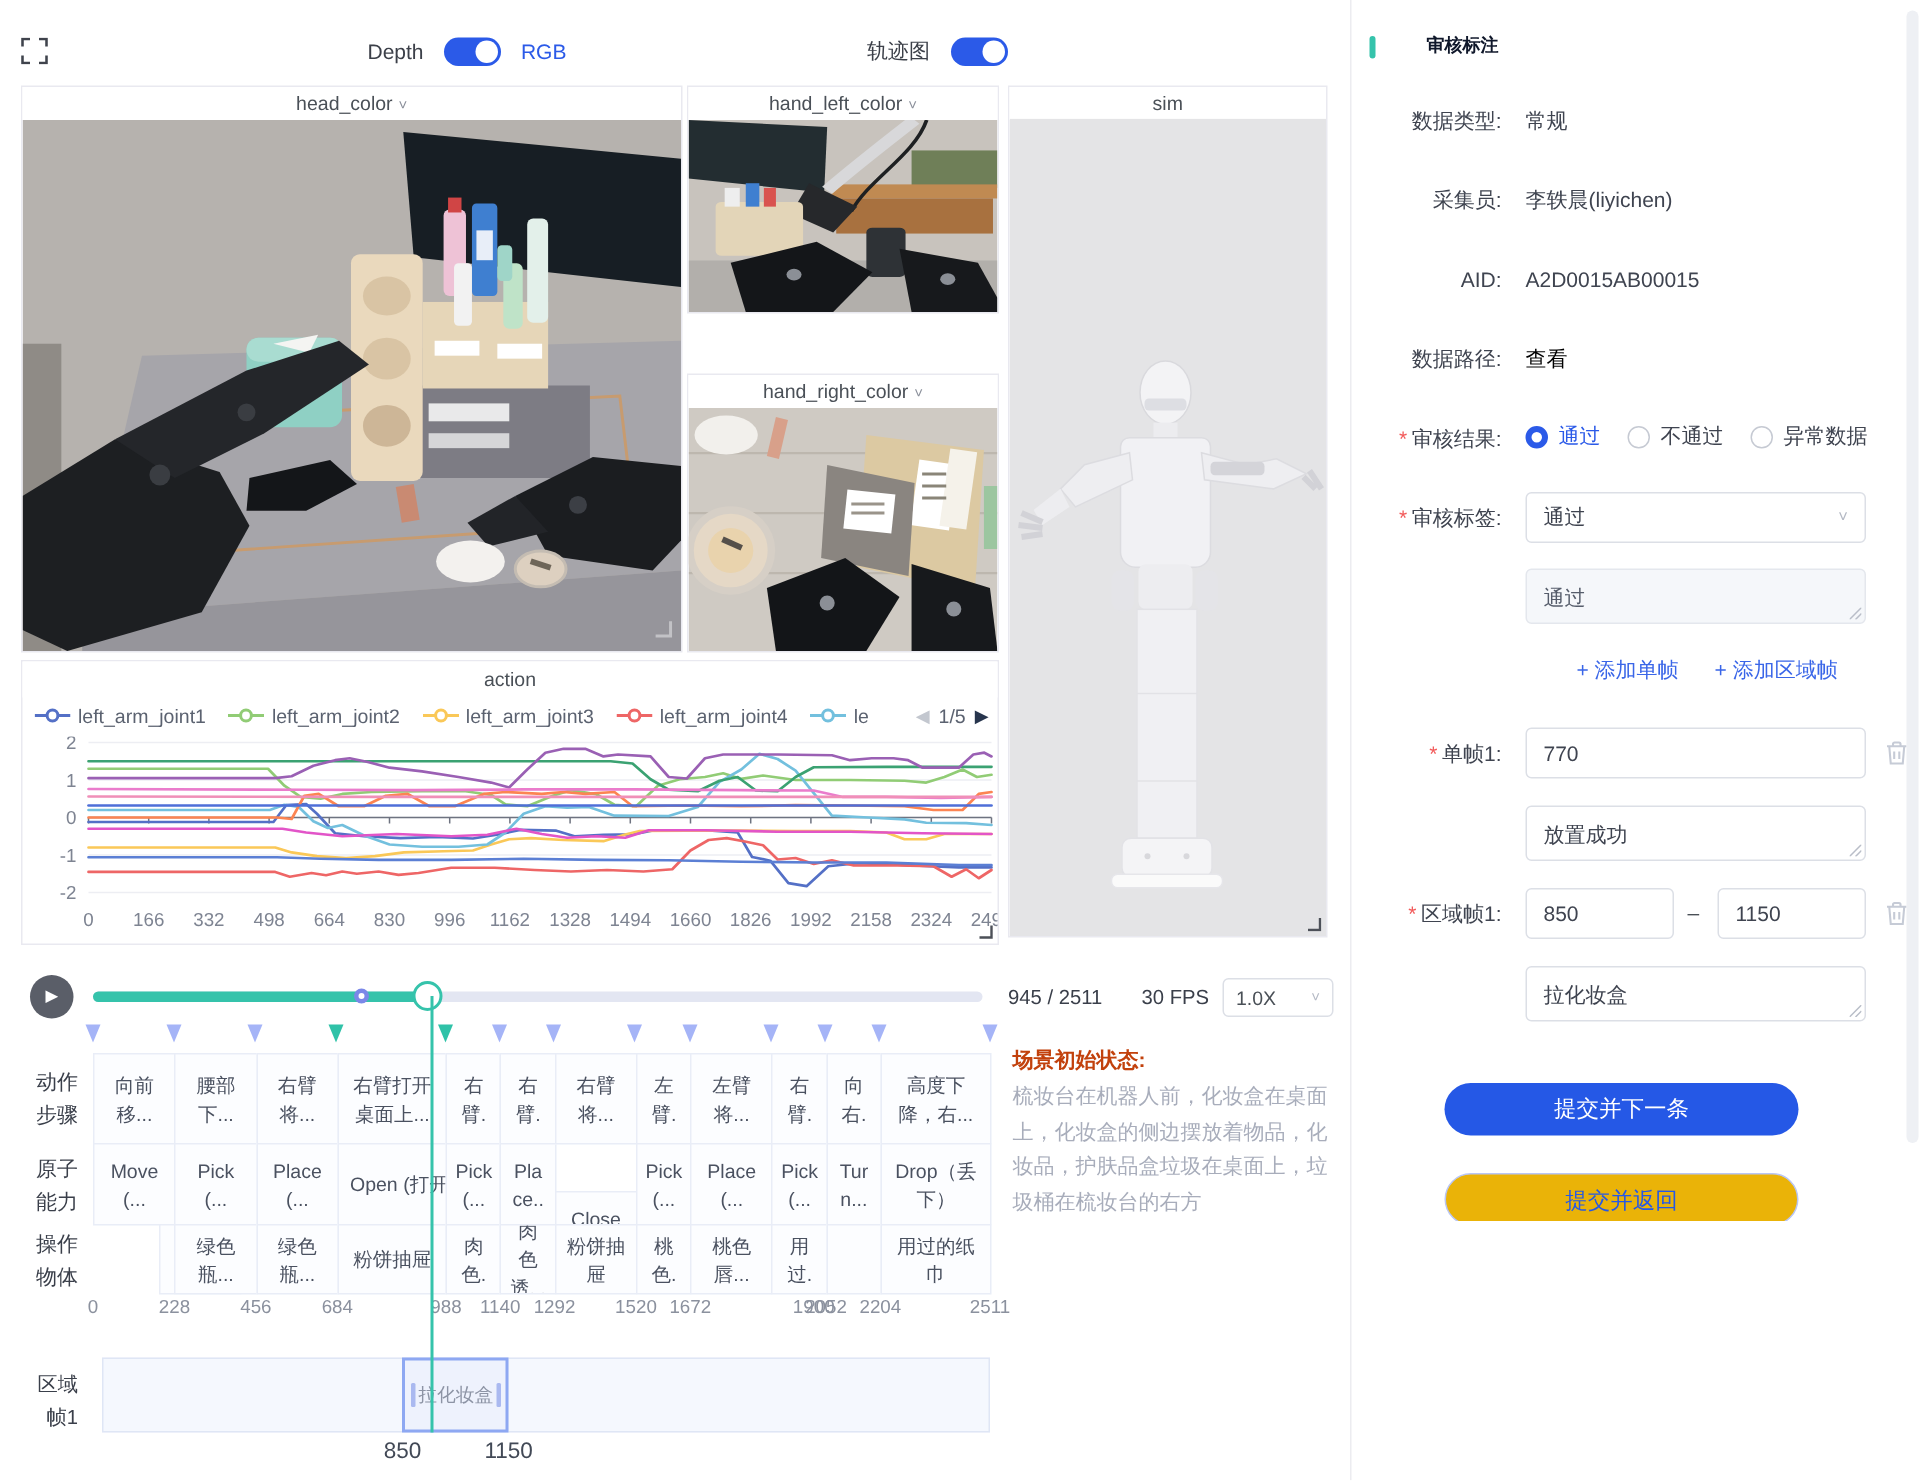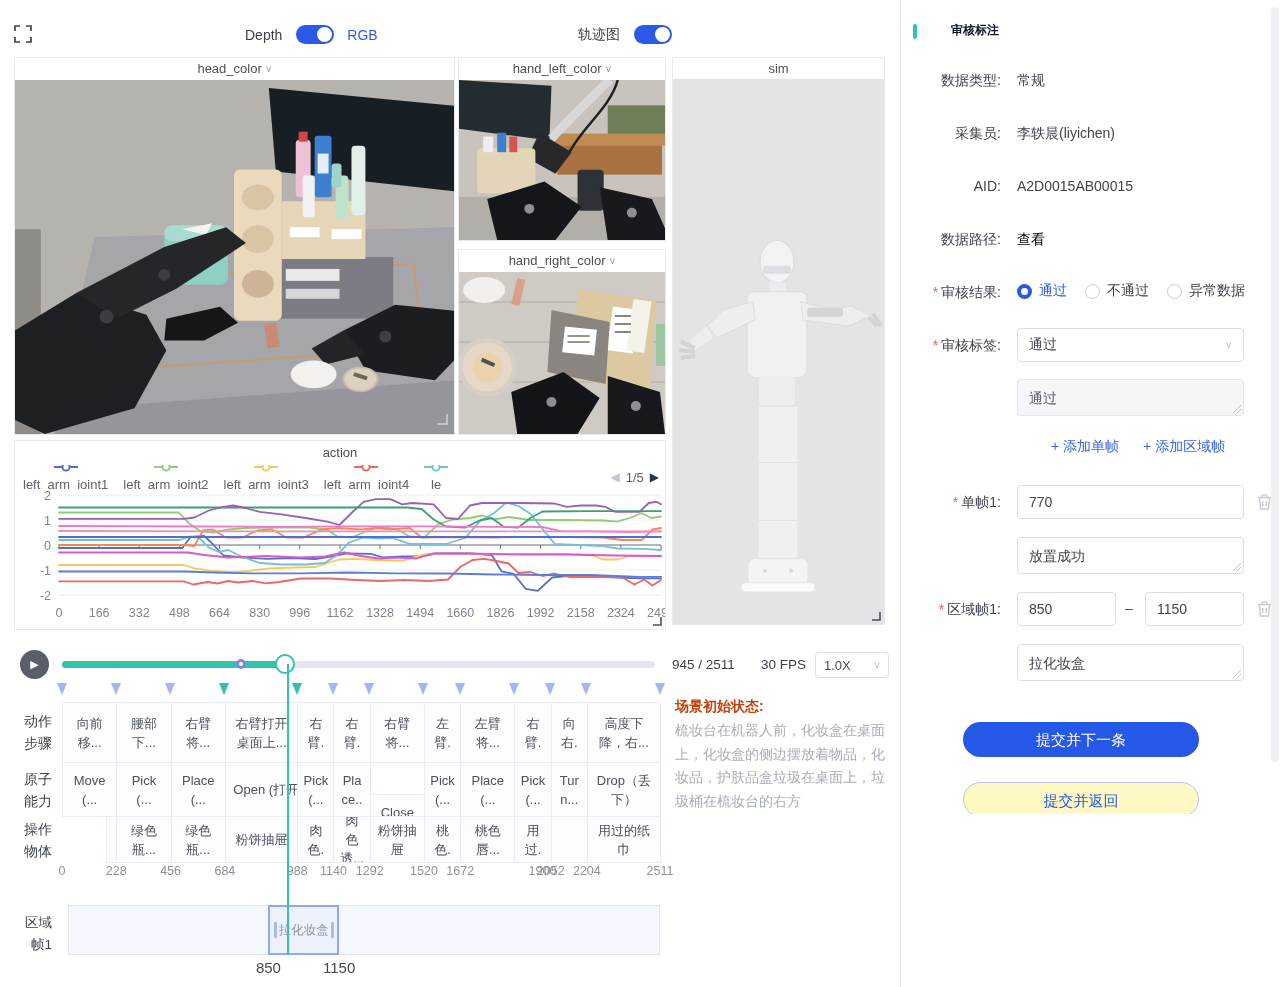--- a/index.html
+++ b/index.html
@@ -16,21 +16,21 @@
 
   
   .panel { position:absolute; border:1px solid #e9e9f0; background:#fff; }
   .panel-title { height:22px; line-height:22px; text-align:center; font-size:13px; color:#4a5057; background:#fff; }
   .panel-title .chev { font-size:10px; color:#8a8f9a; margin-left:4px; }
   .panel-img { position:absolute; left:0; right:0; bottom:0; top:22px; overflow:hidden; }
   .panel-img svg { display:block; width:100%; height:100%; }
 
   
   #legend { position:absolute; left:8px; top:24px; right:66px; height:24px; display:flex; align-items:center; gap:15px; overflow:hidden; }
-  .legend-item { display:flex; align-items:center; gap:5px; font-size:13px; color:#5b6270; white-space:nowrap; cursor:pointer;flex-direction:column; }
+  .legend-item { display:flex; align-items:center; gap:5px; font-size:13px; color:#5b6270; white-space:nowrap; cursor:pointer; }
   .legend-pg { position:absolute; right:6px; top:24px; height:24px; display:flex; align-items:center; gap:6px; font-size:13px; color:#5b6270; }
   .pg-prev { color:#c3c7cf; font-size:12px; cursor:pointer; }
   .pg-next { color:#27354d; font-size:12px; cursor:pointer; }
 
   
   .play-btn { position:absolute; left:20px; top:650px; width:29px; height:29px; border-radius:50%; background:#5a5e68; color:#fff; text-align:center; line-height:29px; font-size:11px; cursor:pointer; }
   .slider-track { position:absolute; top:661px; height:7px; border-radius:4px; background:#e3e6f2; cursor:pointer; }
   .slider-fill { position:absolute; top:661px; height:7px; border-radius:4px; background:#35c3ab; }
   .slider-dot { position:absolute; top:659px; width:10px; height:10px; border-radius:50%; background:#fff; border:3px solid #7b88e8; }
   .slider-handle { position:absolute; top:654px; width:20px; height:20px; border-radius:50%; background:#fff; border:2px solid #35c3ab; cursor:grab; }
@@ -76,21 +76,21 @@
   .inp { height:34px; padding:0 11px; }
   .sel { height:34px; display:flex; align-items:center; justify-content:space-between; padding:0 11px; cursor:pointer; }
   .sel .chev { color:#b4b9c4; font-size:11px; }
   .ta { height:37px; padding:8px 11px; line-height:20px; }
   .ta.gray { background:#f5f7fa; border-color:#e4e7ed; color:#565d6b; }
   .ta .rz { position:absolute; right:2px; bottom:2px; width:8px; height:8px; }
   .dash { position:absolute; font-size:14px; color:#4a5057; }
   .trash { position:absolute; width:17px; height:18px; cursor:pointer; }
   .btn { position:absolute; left:62px; width:236px; height:35px; border-radius:18px; font-size:15px; text-align:center; line-height:35px; cursor:pointer; }
   .btn.primary { background:#2558e6; color:#fff; }
-  .btn.ghost { background:#fef9c3; color:#2558e6; border:1px solid #b9c6f5; }
+  .btn.ghost { background:#eab308; color:#2558e6; border:1px solid #b9c6f5; }
   .rv-scrollbar { position:absolute; right:1px; top:7px; width:8px; height:755px; border-radius:4px; background:#eef0f4; cursor:pointer; }
   .addlink { font-size:14px; color:#3a66e8; cursor:pointer; }
 </style>
 </head>
 <body>
 
 <div id="app">
 
   <svg class="abs" style="left:14px;top:25px" width="18" height="18" viewBox="0 0 18 18">
     <path d="M1 6 V1 H6 M12 1 H17 V6 M17 12 V17 H12 M6 17 H1 V12" fill="none" stroke="#3f434c" stroke-width="1.7"></path>
@@ -146,21 +146,21 @@
         <circle cx="372" cy="258" r="6" fill="#3c3f45"></circle>
         <polygon points="250,246 262,244 266,268 254,270" fill="#c98a72"></polygon>
         <ellipse cx="300" cy="296" rx="23" ry="14" fill="#f3f1ee"></ellipse>
         <ellipse cx="347" cy="301" rx="17" ry="12" fill="#ddd0c0" stroke="#c4bcb2" stroke-width="2"></ellipse>
         <rect x="340" y="296" width="14" height="4" fill="#6e6659" transform="rotate(18 347 298)"></rect>
         <path d="M424 346 H434 V336" fill="none" stroke="#c2c2c6" stroke-width="2"></path>
       </svg>
     </div>
   </div>
 
-  <div class="panel" style="left:458px;top:57px;width:208px;height:184px">
+  <div class="panel" style="left:458px;top:57px;width:208px;height:152px">
     <div class="panel-title"><span>hand_left_color</span><span class="chev">˅</span></div>
     <div class="panel-img">
       <svg viewBox="0 0 205 164" preserveAspectRatio="none">
         <rect width="205" height="164" fill="#c8c3bd"></rect>
         <rect y="120" width="205" height="44" fill="#b2afab"></rect>
         <polygon points="0,0 92,6 90,62 0,50" fill="#232d31"></polygon>
         <rect x="148" y="26" width="57" height="32" fill="#6f7f58"></rect>
         <rect x="95" y="55" width="110" height="12" fill="#c08a52"></rect>
         <rect x="98" y="67" width="104" height="30" fill="#a8713f"></rect>
         <path d="M150 0 C130 20 110 40 92 60" stroke="#d8d8da" stroke-width="9" fill="none"></path>

